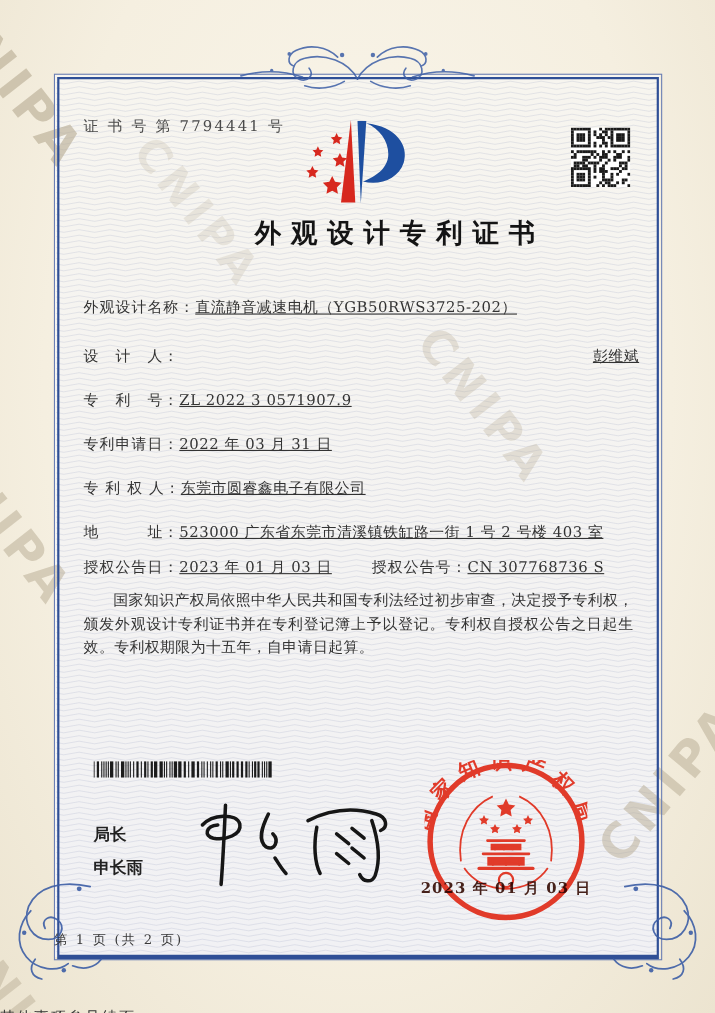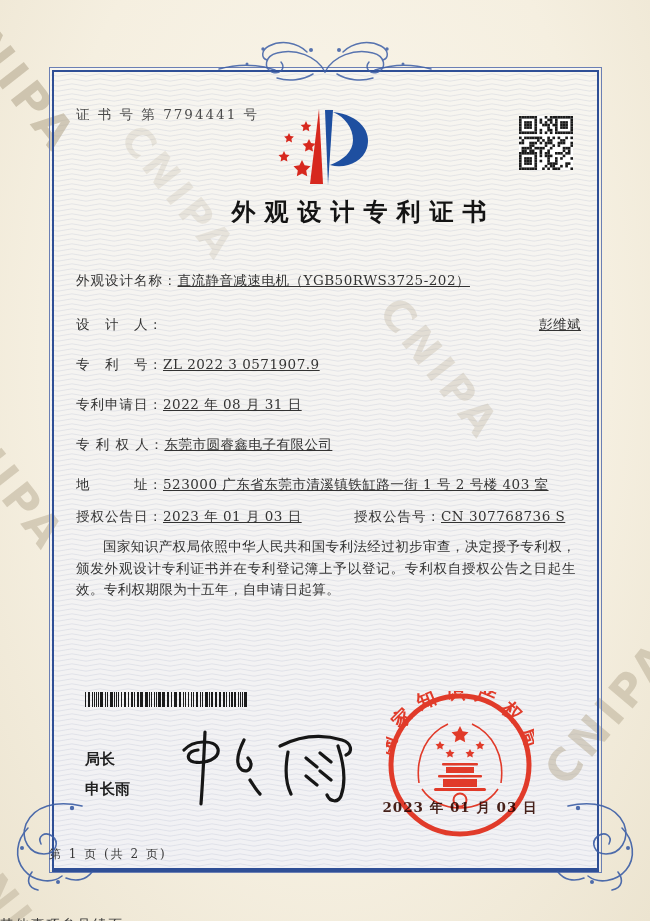--- a/index.html
+++ b/index.html
@@ -28,21 +28,21 @@
   .content{position:absolute;inset:0;z-index:3;}
   .cert-no{position:absolute;left:76px;top:106px;font-size:13.5px;color:#4a4a4a;letter-spacing:2px;}
   .title{
     position:absolute;left:49px;top:196px;width:620px;text-align:center;
     font-size:24px;font-weight:700;color:#141414;letter-spacing:9px;text-indent:9px;
   }
   .fields{position:absolute;left:76px;top:270px;width:505px;}
   .frow{display:flex;line-height:20px;font-size:13.5px;color:#333;}
   .flabel{white-space:pre;letter-spacing:1px;flex:none;}
   .fvalue{white-space:pre;letter-spacing:.5px;text-decoration:underline;}
-  .grant-row{position:absolute;left:76px;top:506px;width:505px;display:flex;font-size:13.5px;color:#333;line-height:20px;gap:16px;}
+  .grant-row{position:absolute;left:76px;top:506px;width:505px;display:flex;font-size:13.5px;color:#333;line-height:20px;}
   .grant-pair1{width:262px;display:flex;}
   .paras{position:absolute;left:76px;top:536px;width:500px;}
   .para{margin:0 0 3px 0;font-size:13.5px;line-height:21.5px;color:#333;text-indent:2em;text-align:justify;letter-spacing:.4px;}
   #barcode-svg{position:absolute;left:85px;top:692px;}
   .commissioner{position:absolute;left:85px;top:744px;font-family:"DejaVu Sans","Liberation Sans",sans-serif;font-size:15px;font-weight:700;color:#222;line-height:30px;}
   #signature-svg{position:absolute;left:160px;top:720px;}
   .seal{position:absolute;left:386px;top:691px;width:148px;height:148px;mix-blend-mode:multiply;opacity:.95;}
   .seal-date{
     position:absolute;left:378px;top:799px;width:164px;text-align:center;z-index:4;
     font-size:13.5px;font-weight:700;color:#46211a;letter-spacing:1px;mix-blend-mode:multiply;
@@ -352,21 +352,21 @@
         <div class="frow" style="margin-top: 24px; justify-content: space-between;">
           <span class="flabel">设　计　人：</span>
           <span class="fvalue">彭维斌</span>
         </div>
         <div class="frow" style="margin-top: 20px;">
           <span class="flabel">专　利　号：</span>
           <span class="fvalue">ZL 2022 3 0571907.9</span>
         </div>
         <div class="frow" style="margin-top: 20px;">
           <span class="flabel">专利申请日：</span>
-          <span class="fvalue">2022 年 08 月 31 日</span>
+          <span class="fvalue">2022 年 03 月 31 日</span>
         </div>
         <div class="frow" style="margin-top: 20px; text-align: right;">
           <span class="flabel">专 利 权 人：</span>
           <span class="fvalue">东莞市圆睿鑫电子有限公司</span>
         </div>
         <div class="frow" style="margin-top: 20px;">
           <span class="flabel">地　　　址：</span>
           <span class="fvalue">523000 广东省东莞市清溪镇铁缸路一街 1 号 2 号楼 403 室</span>
         </div>
       </div>

